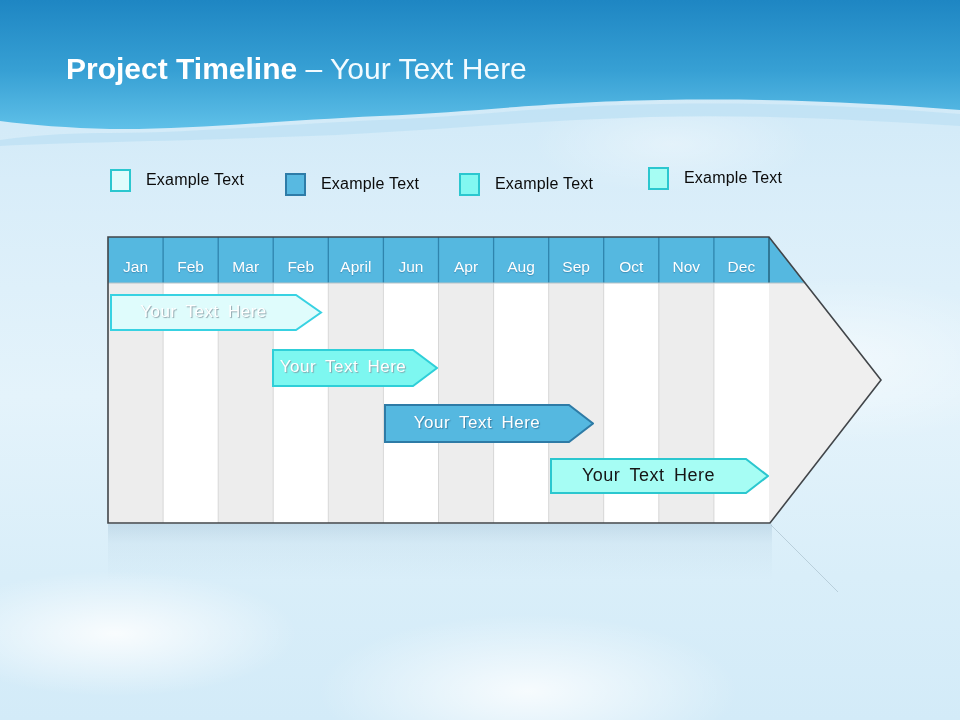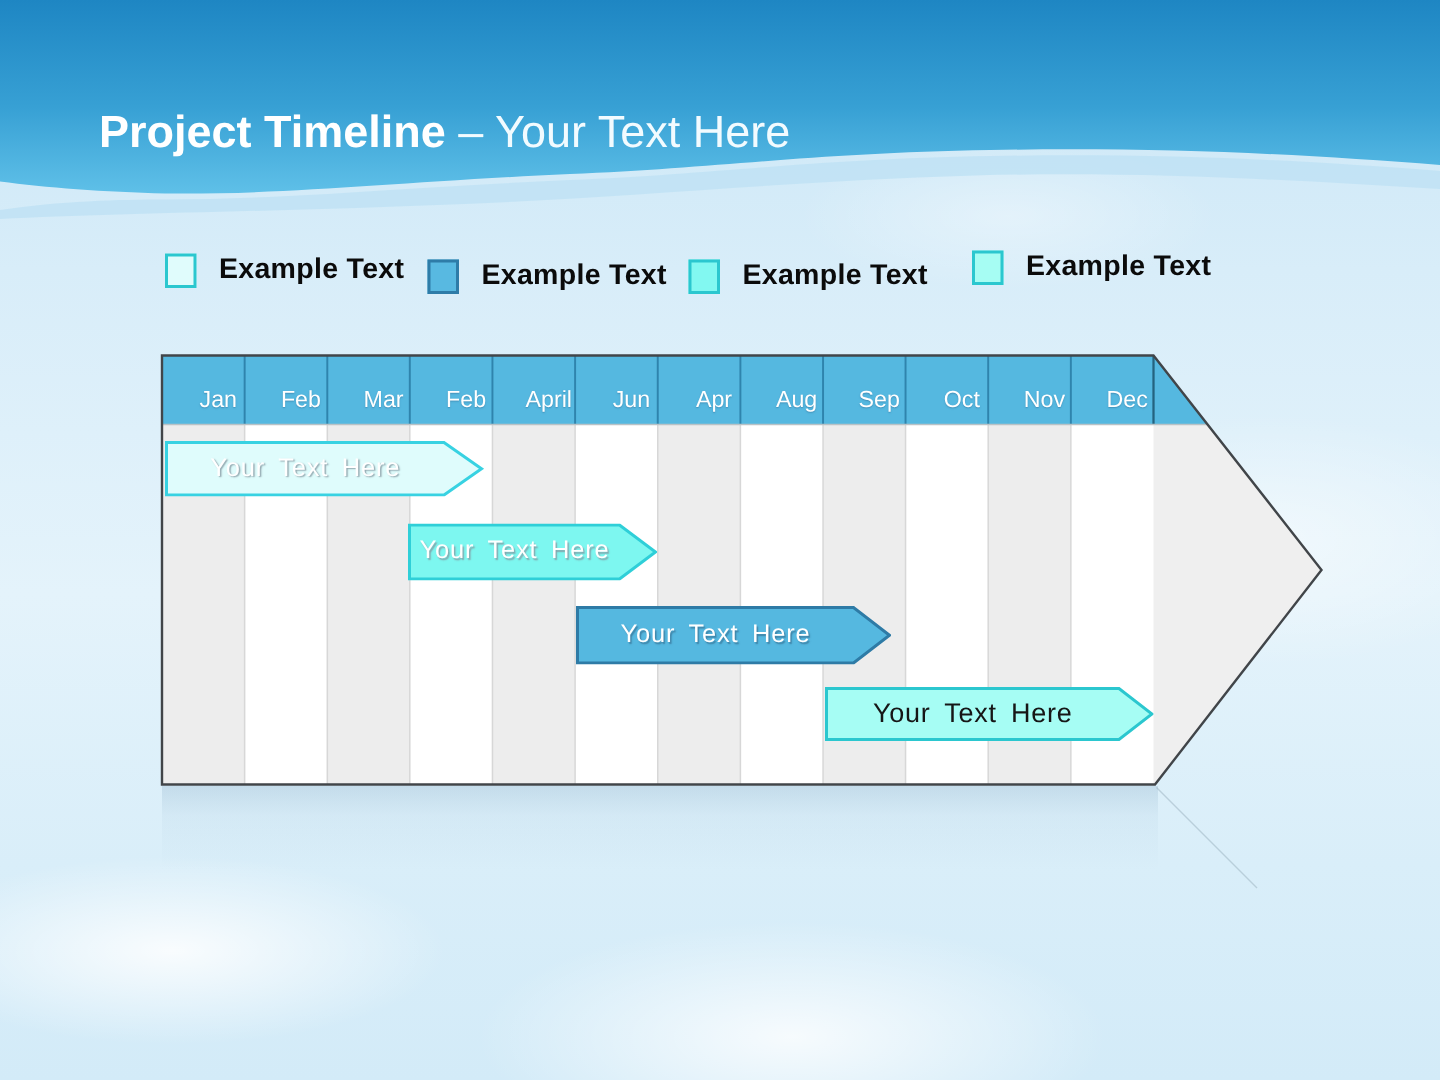--- a/index.html
+++ b/index.html
@@ -8,31 +8,31 @@
     background:
       radial-gradient(ellipse 260px 90px at 12% 88%, rgba(255,255,255,.85), rgba(255,255,255,0) 70%),
       radial-gradient(ellipse 300px 110px at 55% 96%, rgba(255,255,255,.8), rgba(255,255,255,0) 70%),
       radial-gradient(ellipse 220px 80px at 38% 55%, rgba(255,255,255,.55), rgba(255,255,255,0) 70%),
       radial-gradient(ellipse 260px 120px at 88% 50%, rgba(255,255,255,.5), rgba(255,255,255,0) 70%),
       radial-gradient(ellipse 200px 70px at 70% 20%, rgba(255,255,255,.35), rgba(255,255,255,0) 70%),
       linear-gradient(180deg,#c9e6f6 0%,#d8edf9 25%,#e4f3fb 55%,#d9eef9 80%,#d3ebf8 100%);
   }
   
   .wave-svg{position:absolute;left:0;top:0;z-index:2;}
-  .title{position:absolute;left:66px;top:72px;z-index:3;font-size:30px;line-height:34px;white-space:nowrap;}
+  .title{position:absolute;left:66px;top:52px;z-index:3;font-size:30px;line-height:34px;white-space:nowrap;}
   .title .t-bold{font-weight:bold;color:#ffffff;}
   .title .t-sep{font-weight:400;color:#f2fbff;}
   .title .t-rest{font-weight:400;color:#f2fbff;}
   
   .legend-item{position:absolute;z-index:3;display:flex;align-items:center;height:26px;}
   .legend-swatch{width:21px;height:23px;border:2px solid #2bc7cf;background:#e0fcfc;box-sizing:border-box;margin-right:15px;}
-  .legend-label{font-size:19px;font-weight:bold;color:#0b0b0b;letter-spacing:.2px;}
+  .legend-label{font-size:16px;font-weight:normal;color:#0b0b0b;letter-spacing:.2px;}
   
   .tl-svg{position:absolute;left:0;top:0;z-index:1;}
-  .months{position:absolute;left:108px;top:237px;width:661px;height:60px;display:flex;z-index:3;padding-left:10px;}
+  .months{position:absolute;left:108px;top:237px;width:661px;height:60px;display:flex;z-index:3;}
   .month-cell{flex:1;display:flex;align-items:center;justify-content:center;
     color:#ffffff;font-size:15.5px;text-shadow:0 1px 1px rgba(50,110,150,.55);}
   .bar{position:absolute;z-index:4;}
   .bar svg{display:block;}
   .bar-label{position:absolute;top:0;text-align:center;font-size:17px;white-space:nowrap;
     word-spacing:4px;letter-spacing:.5px;}
   .bar-emboss{text-shadow:1px 1px 1px rgba(130,150,160,.85);}
   .bar-blue-sh{text-shadow:1px 1px 1px rgba(50,105,140,.7);}
   .reflection{position:absolute;left:108px;top:524px;width:664px;height:56px;z-index:0;
     background:linear-gradient(180deg,rgba(140,175,200,.30) 0%,rgba(170,200,220,.15) 35%,rgba(200,225,240,0) 100%);}

